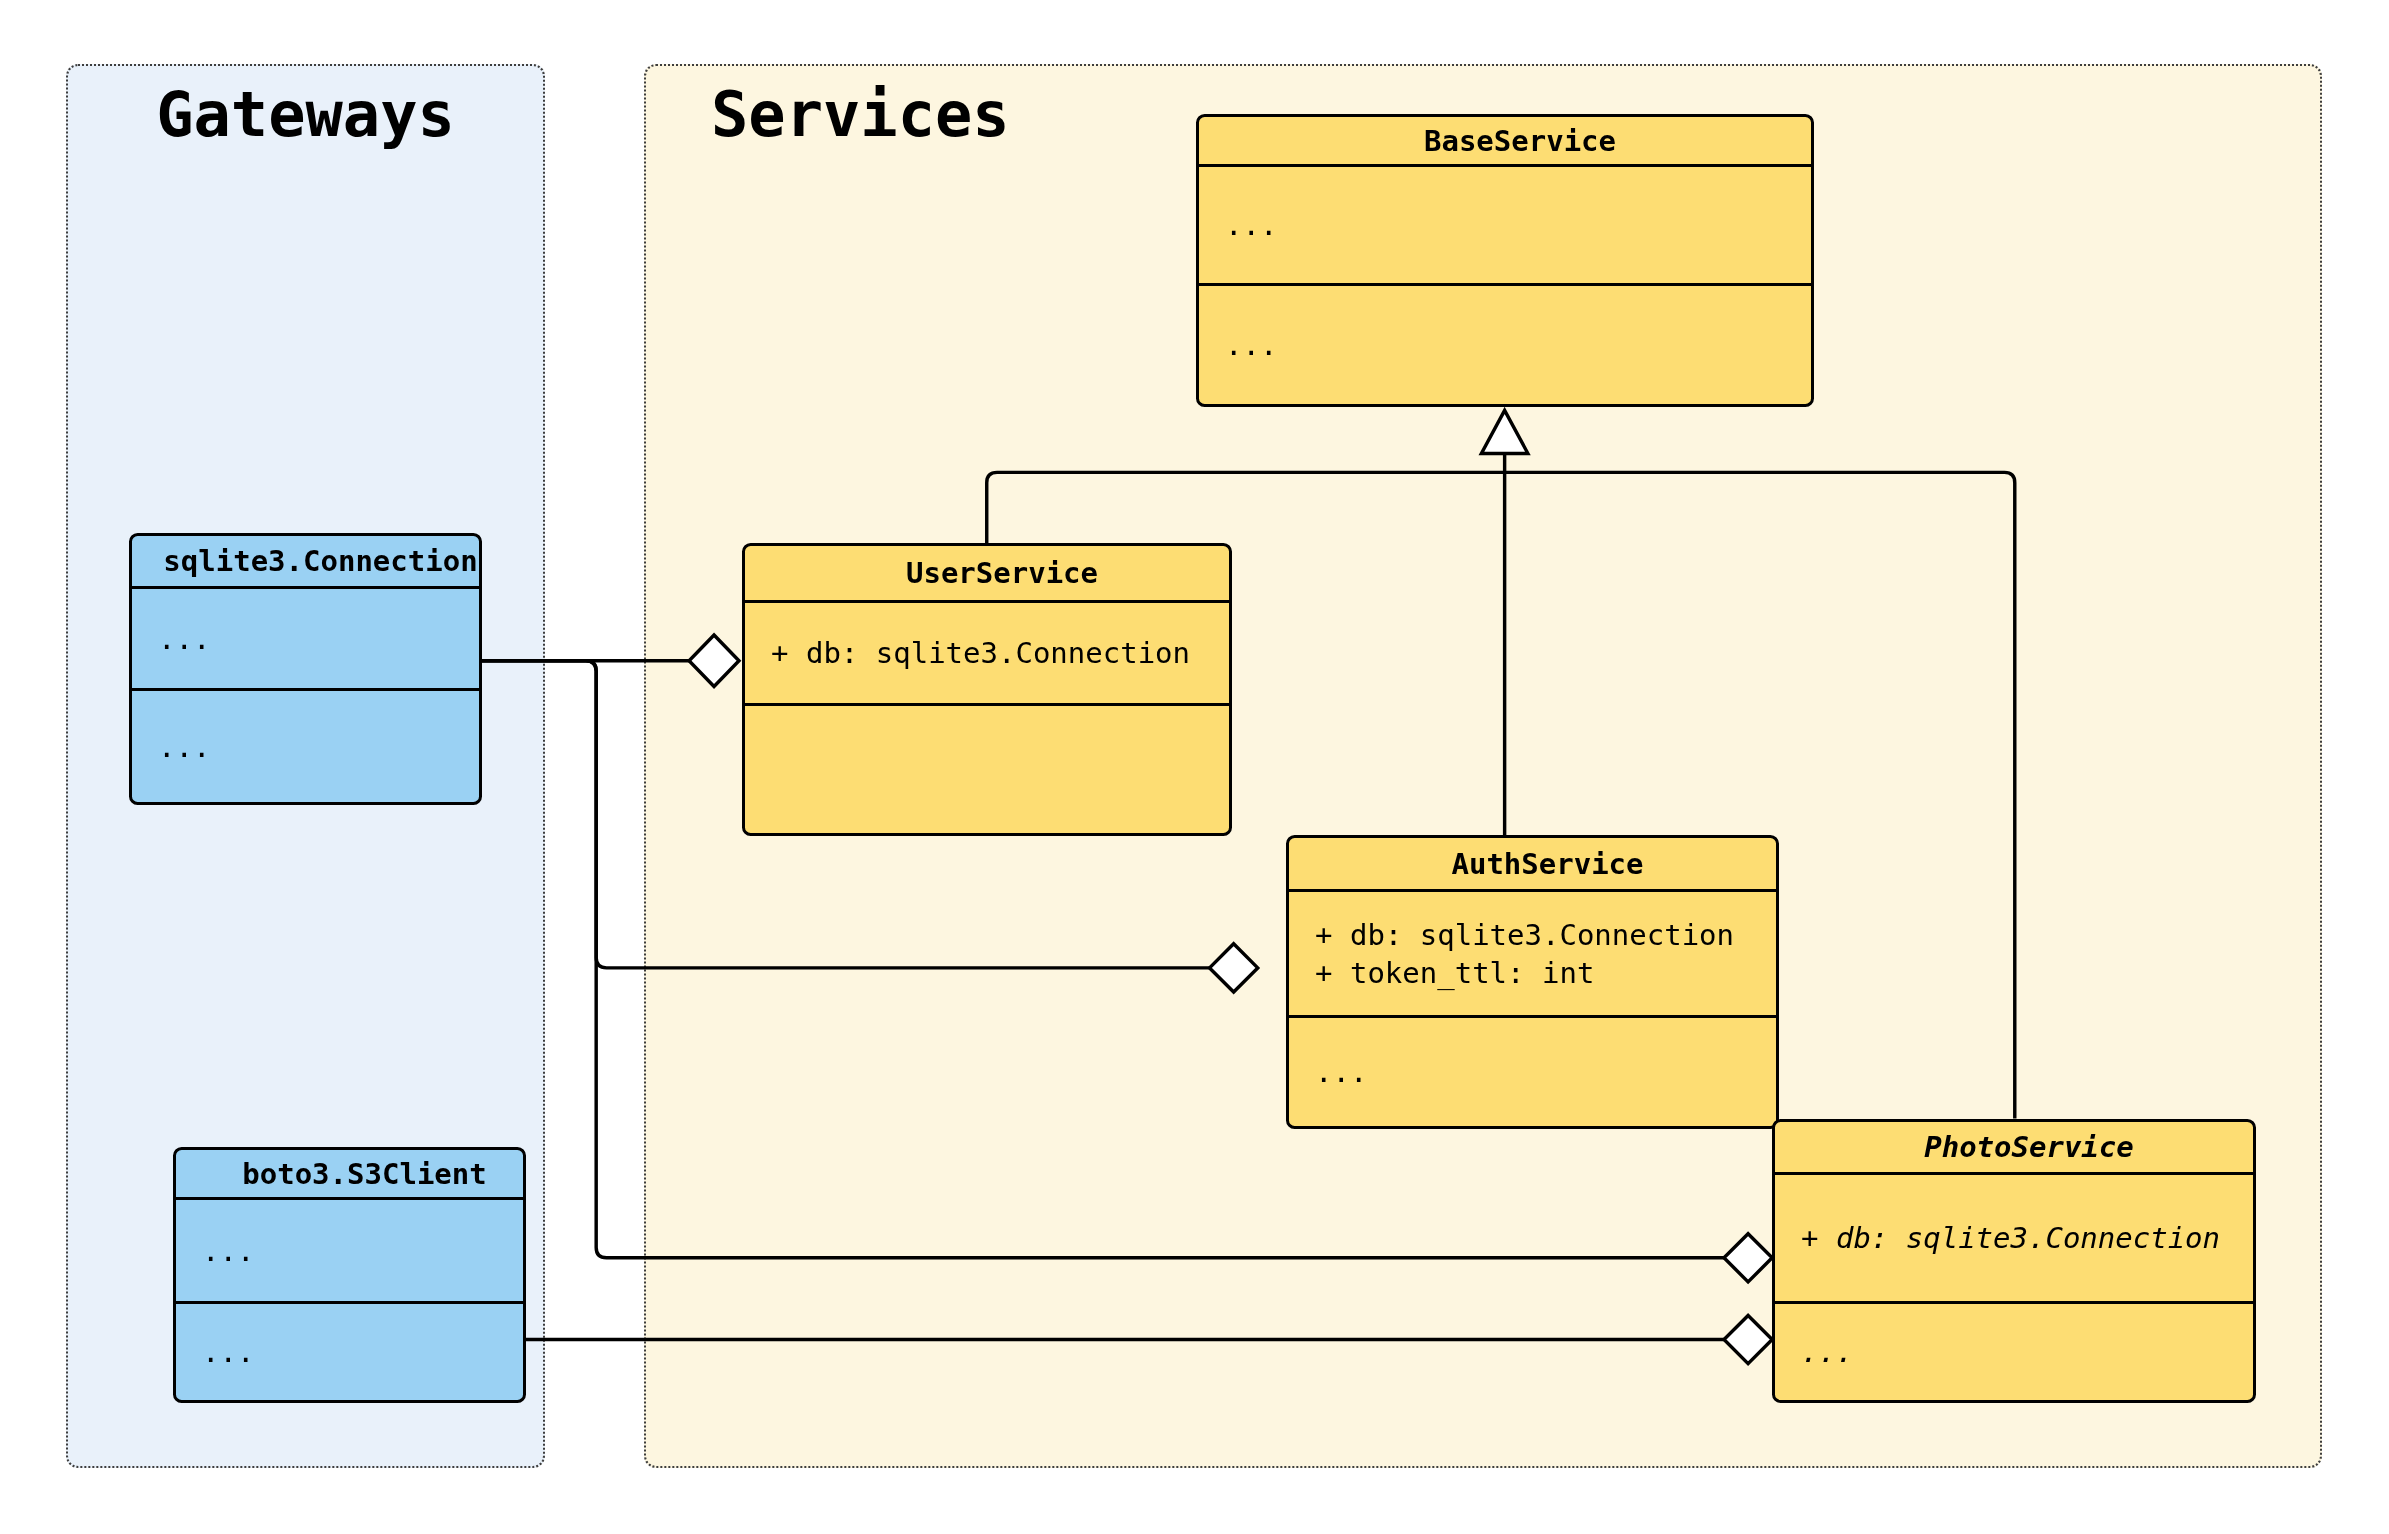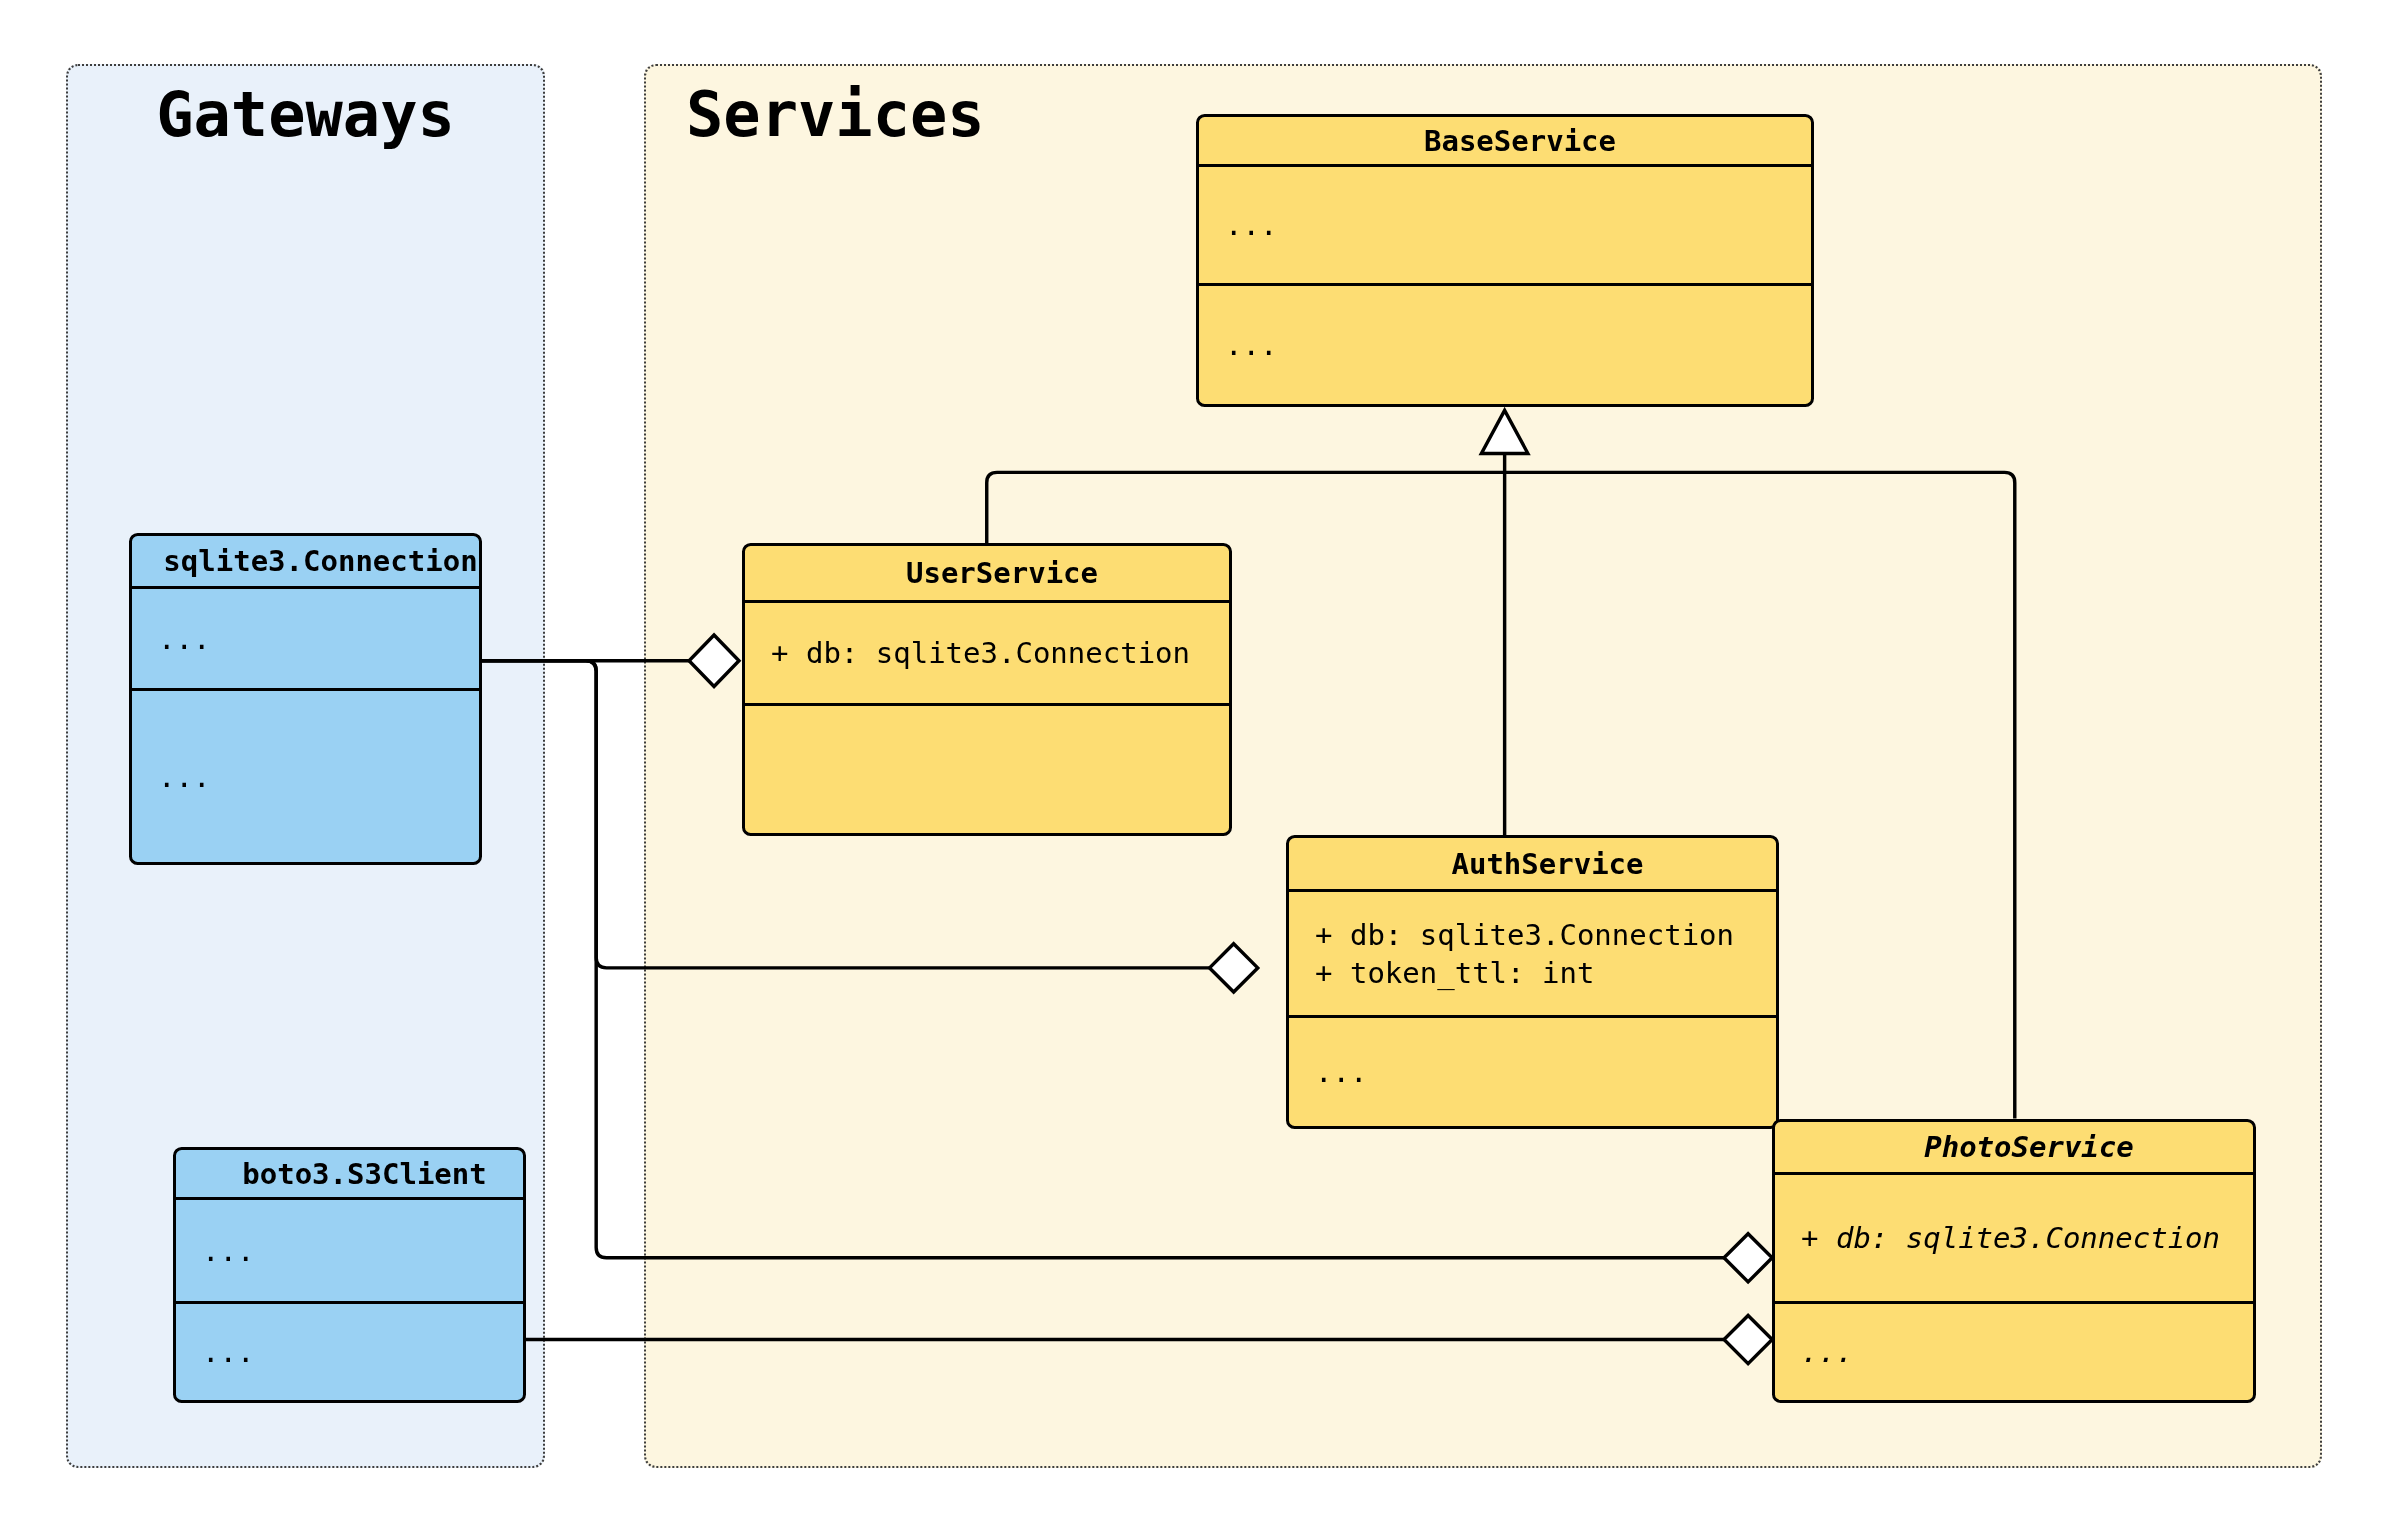--- a/index.html
+++ b/index.html
@@ -28,21 +28,21 @@
   }
   .panel.gateways{left:66px;top:64px;width:479px;height:1404px;background:var(--gateways-bg);}
   .panel.services{left:644px;top:64px;width:1678px;height:1404px;background:var(--services-bg);}
   .panel-title{
     position:absolute;
     font-size:62px;font-weight:bold;
     line-height:72px;
     white-space:nowrap;
   }
   .panel-title.gateways{left:66px;top:79px;width:479px;text-align:center;}
-  .panel-title.services{left:686px;top:79px;}
+  .panel-title.services{left:711px;top:79px;}
   .uml-box{
     position:absolute;
     box-sizing:border-box;
     border:3.4px solid var(--line-color);
     border-radius:8.6px;
     display:flex;flex-direction:column;
     overflow:hidden;
   }
   .uml-box.yellow{background:var(--yellow-fill);}
   .uml-box.blue{background:var(--blue-fill);}
@@ -99,21 +99,21 @@
   <div class="uml-box yellow" style="left:1196px;top:114px;width:618px;height:293px;">
     <div class="c title" style="height:47px">BaseService</div>
     <div class="c body" style="height:119px">
       <div class="member">...</div>
     </div>
     <div class="c body grow">
       <div class="member">...</div>
     </div>
   </div>
 
-  <div class="uml-box blue" style="left:129px;top:533px;width:353px;height:332px;">
+  <div class="uml-box blue" style="left:129px;top:533px;width:353px;height:272px;">
     <div class="c title" style="height:50px">sqlite3.Connection</div>
     <div class="c body" style="height:102px">
       <div class="member">...</div>
     </div>
     <div class="c body grow">
       <div class="member">...</div>
     </div>
   </div>
 
   <div class="uml-box yellow" style="left:742px;top:543px;width:490px;height:293px;">

